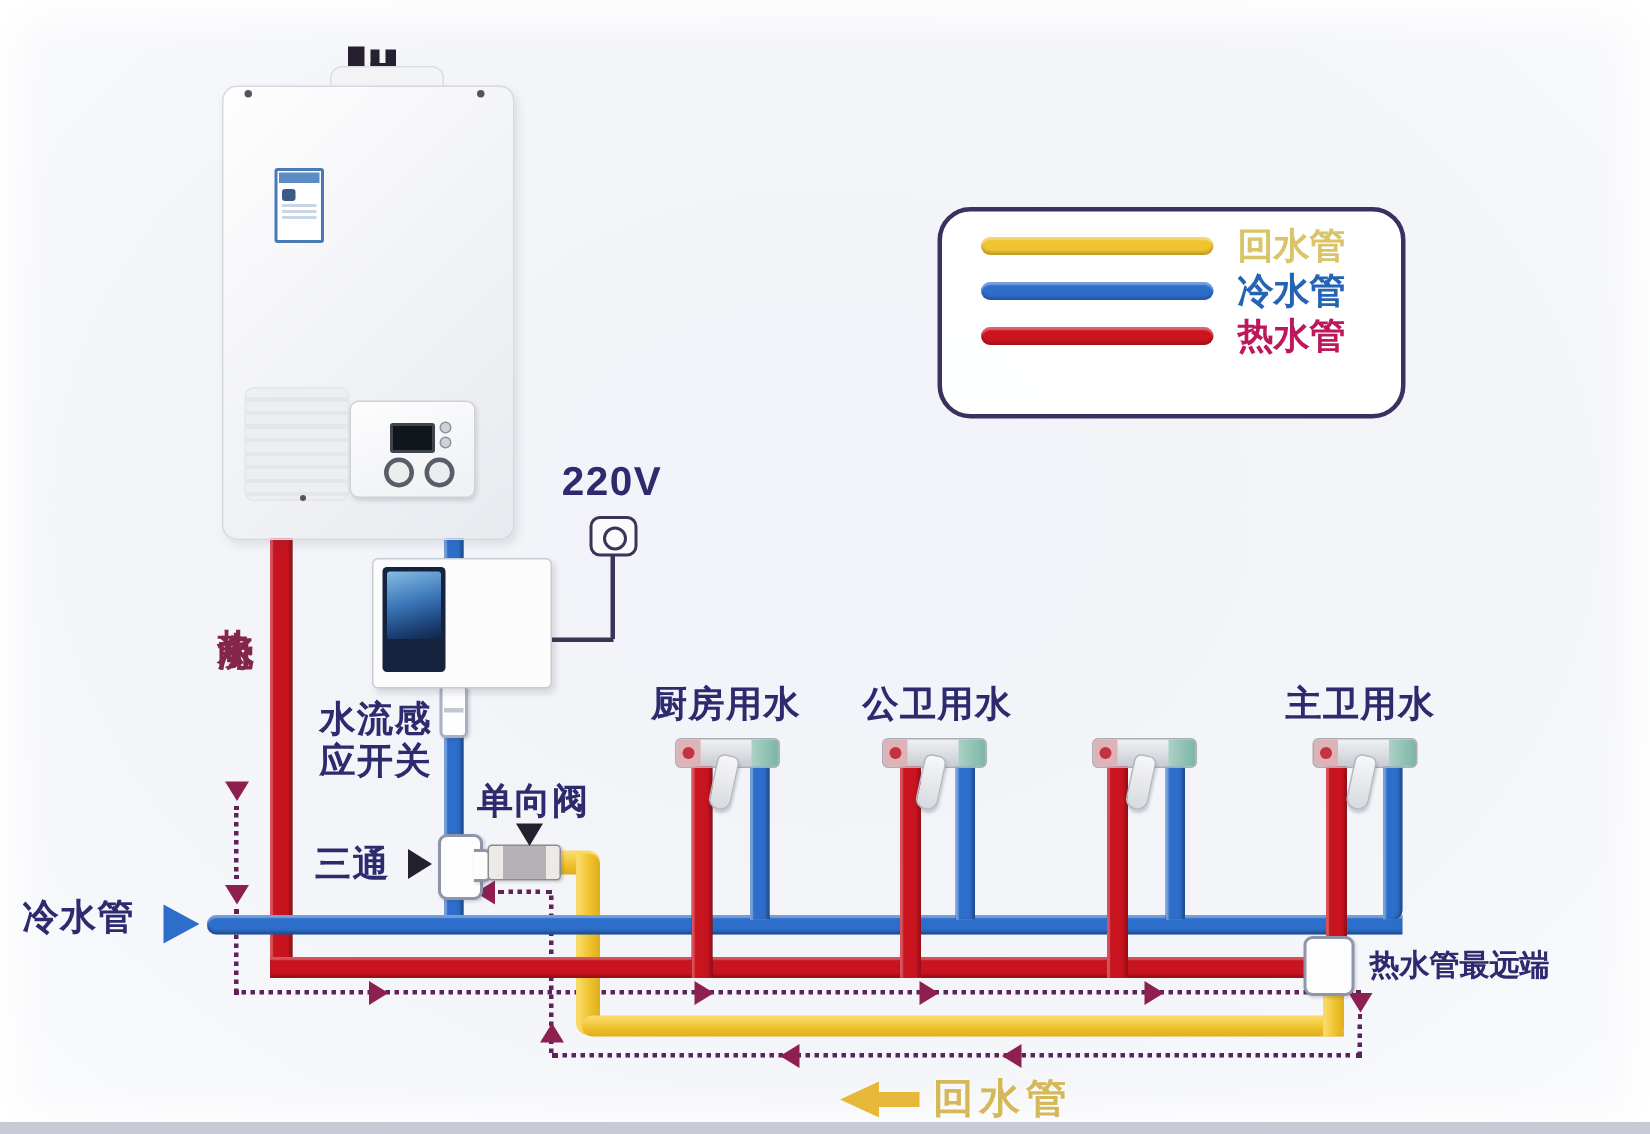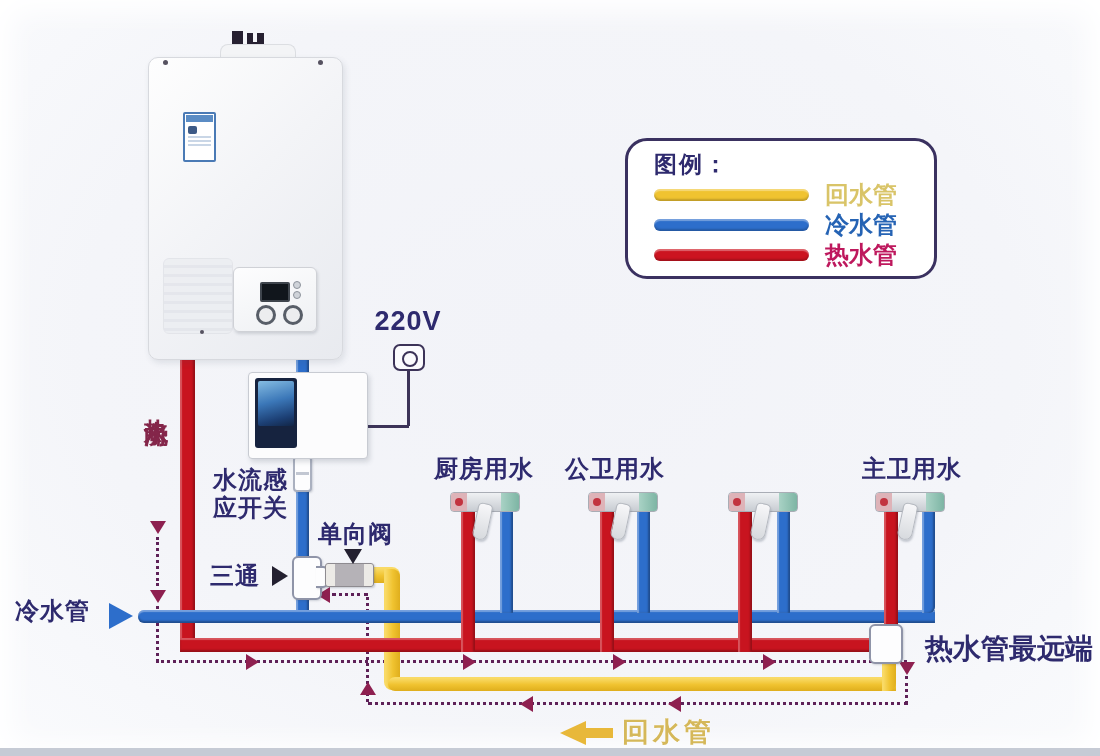--- a/index.html
+++ b/index.html
@@ -197,21 +197,20 @@
   </div>
   <div class="faucet" style="left:875px;top:492px;z-index:8;">
     <div class="cap-hot">
         <i></i>
       </div>
     <div class="cap-cold"></div>
     <div class="handle"></div>
   </div>
 
   <div id="legend" class="abs" style="z-index:10;">
-    <div class="title">图例：</div>
     <div class="legend-row">
       <div class="legend-bar" style="background: rgb(240, 195, 48);"></div>
       <div class="legend-label" style="color: rgb(217, 196, 104);">回水管</div>
     </div>
     <div class="legend-row">
       <div class="legend-bar" style="background: rgb(45, 110, 203);"></div>
       <div class="legend-label" style="color: rgb(37, 99, 180);">冷水管</div>
     </div>
     <div class="legend-row">
       <div class="legend-bar" style="background: rgb(204, 20, 32);"></div>
@@ -224,22 +223,22 @@
     <div>水流感</div>
     <div>应开关</div>
   </div>
   <div class="lbl big" style="left:318px;top:518px;z-index:11;">单向阀</div>
   <div class="tri ink-down" style="left:344px;top:549px;z-index:11;"></div>
   <div class="lbl big" style="left:210px;top:560px;z-index:11;">三通</div>
   <div class="tri ink-right" style="left:272px;top:566px;z-index:11;"></div>
   <div class="lbl big" style="left:15px;top:595px;z-index:11;">冷水管</div>
   <div class="lbl big vert-text" style="left:140px;top:400px;height:135px;color:var(--maroon);z-index:11;">热水流向</div>
   <div class="lbl big" style="left:429px;top:453px;width:110px;text-align:center;z-index:11;">厨房用水</div>
-  <div class="lbl big" style="left:565px;top:453px;width:110px;text-align:left;z-index:11;">公卫用水</div>
-  <div class="lbl big" style="left:857px;top:453px;width:110px;text-align:center;z-index:11;">主卫用水</div>
-  <div class="lbl" style="left:913px;top:630px;font-size:28px;z-index:11;margin-left:12px;">热水管最远端</div>
+  <div class="lbl big" style="left:565px;top:453px;width:110px;text-align:right;z-index:11;">公卫用水</div>
+  <div class="lbl big" style="left:857px;top:453px;width:110px;z-index:11;">主卫用水</div>
+  <div class="lbl" style="left:913px;top:630px;font-size:20px;z-index:11;">热水管最远端</div>
 
   <div class="abs" style="left:585px;top:728px;width:28px;height:10px;background:var(--return-arrow);z-index:11;"></div>
   <div class="tri ret-left" style="left:560px;top:721px;z-index:11;"></div>
   <div class="lbl ret-label" style="left:622px;top:714px;font-size:27px;font-weight:700;letter-spacing:4px;z-index:11;">回水管</div>
 
   <div id="bottom-strip" class="abs" style="z-index:12;"></div>
 </div>
 
 </body></html>

